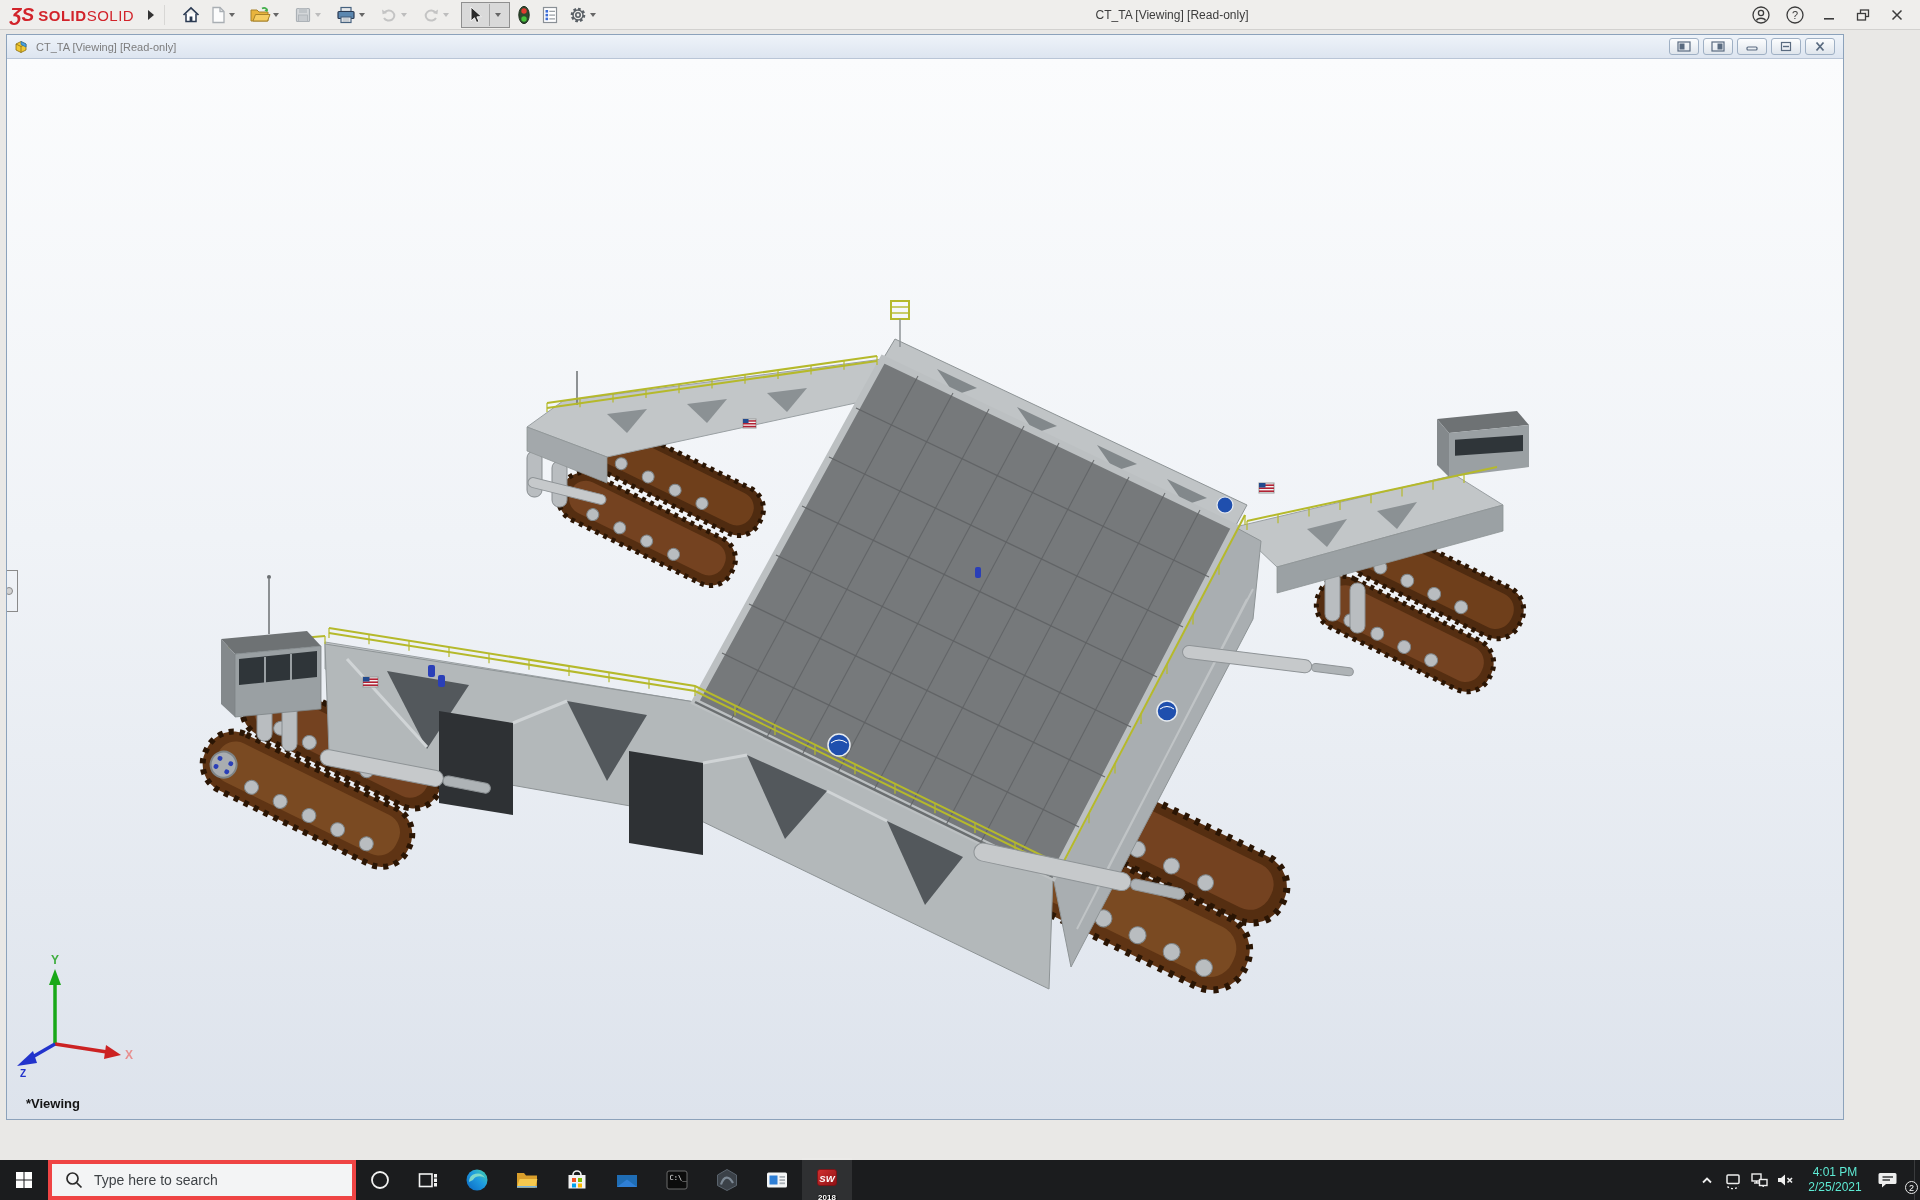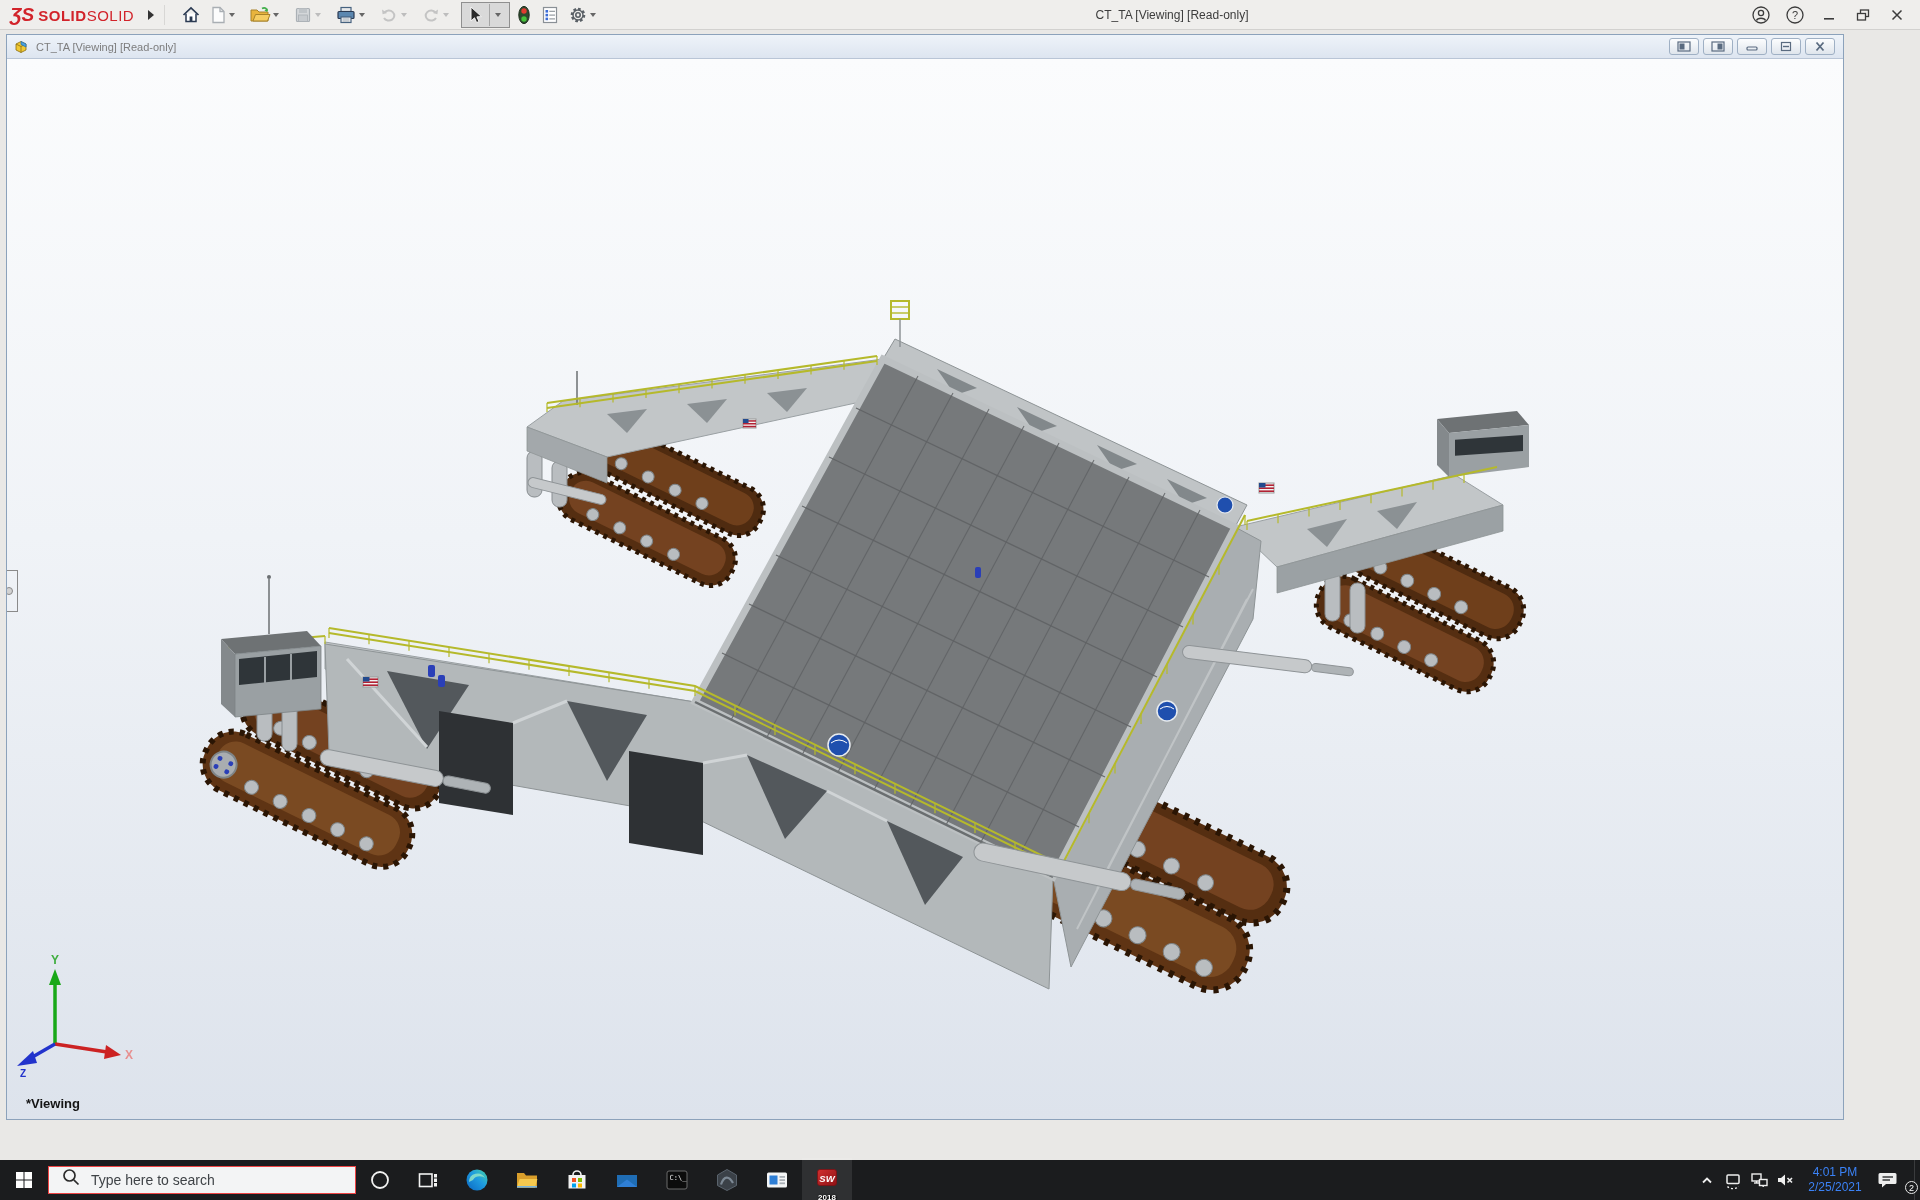--- a/index.html
+++ b/index.html
@@ -45,34 +45,34 @@
   .orientation-label { position:absolute; left:19px; bottom:8px; font-size:13px; font-weight:bold; color:#141414; }
   .pane-handle { position:absolute; left:0px; top:511px; width:11px; height:42px;
     border-top:1px solid #8a8a8a; border-right:1px solid #8a8a8a; border-bottom:1px solid #8a8a8a; }
   .pane-handle .knob { position:absolute; left:-2px; top:16px; width:8px; height:8px; border-radius:50%;
     background:#d2d2d2; border:1px solid #8a8a8a; }
 
   
   .taskbar { position:absolute; left:0; top:1160px; width:1920px; height:40px; background:#1b1c1e;
     display:flex; align-items:center; }
   .tb-start { width:48px; height:40px; display:flex; align-items:center; justify-content:center; }
-  .tb-search { position:relative; width:308px; height:28px; background:#f3f4f5; border:1px solid #ef4444;
-    display:flex; }
+  .tb-search { position:relative; width:308px; height:40px; background:#f3f4f5; border:4px solid #ef4444;
+    display:flex; align-items:center; }
   .tb-search input { border:0; outline:0; background:transparent; font-size:14px; color:#3f4347;
     font-family:"Liberation Sans",sans-serif; width:250px; }
   .tb-search input::placeholder { color:#3f4347; opacity:1; }
   .tb-icon { width:48px; height:40px; display:flex; align-items:center; justify-content:center; position:relative; }
   .tb-slot { width:50px; height:45px; display:flex; align-items:center; justify-content:center; position:relative; }
   .tb-slot.running::after { content:""; position:absolute; bottom:0; left:13px; width:24px; height:2.5px;
     background:#67a9dc; border-radius:1px; }
   .tb-slot.active { background:rgba(255,255,255,.09); }
   .tb-slot.active::after { left:6px; width:38px; }
   .tb-tray { margin-left:auto; display:flex; align-items:center; height:40px; }
   .tray-ic { width:26px; height:40px; display:flex; align-items:center; justify-content:center; }
-  .tb-clock { width:66px; text-align:center; color:#3b82f6; font-size:12px; line-height:15px; margin:8px 4px; }
+  .tb-clock { width:66px; text-align:center; color:#5eead4; font-size:12px; line-height:15px; margin:8px 4px; }
   .tb-showdesktop { width:6px; height:40px; border-left:1px solid #3a3b3d; margin-left:8px; }
   .sw-year { position:absolute; bottom:1px; left:50%; transform:translateX(-50%);
     color:#fff; font-size:8px; font-weight:bold; text-shadow:0 0 2px #000, 1px 1px 1px #000; }
   .badge { position:absolute; right:2px; bottom:6px; width:13px; height:13px; border-radius:50%;
     background:#1b1c1e; border:1px solid #e8e8e8; color:#fff; font-size:9px; line-height:12px; text-align:center; }
 </style>
 </head>
 <body>
 
 <div class="app">

